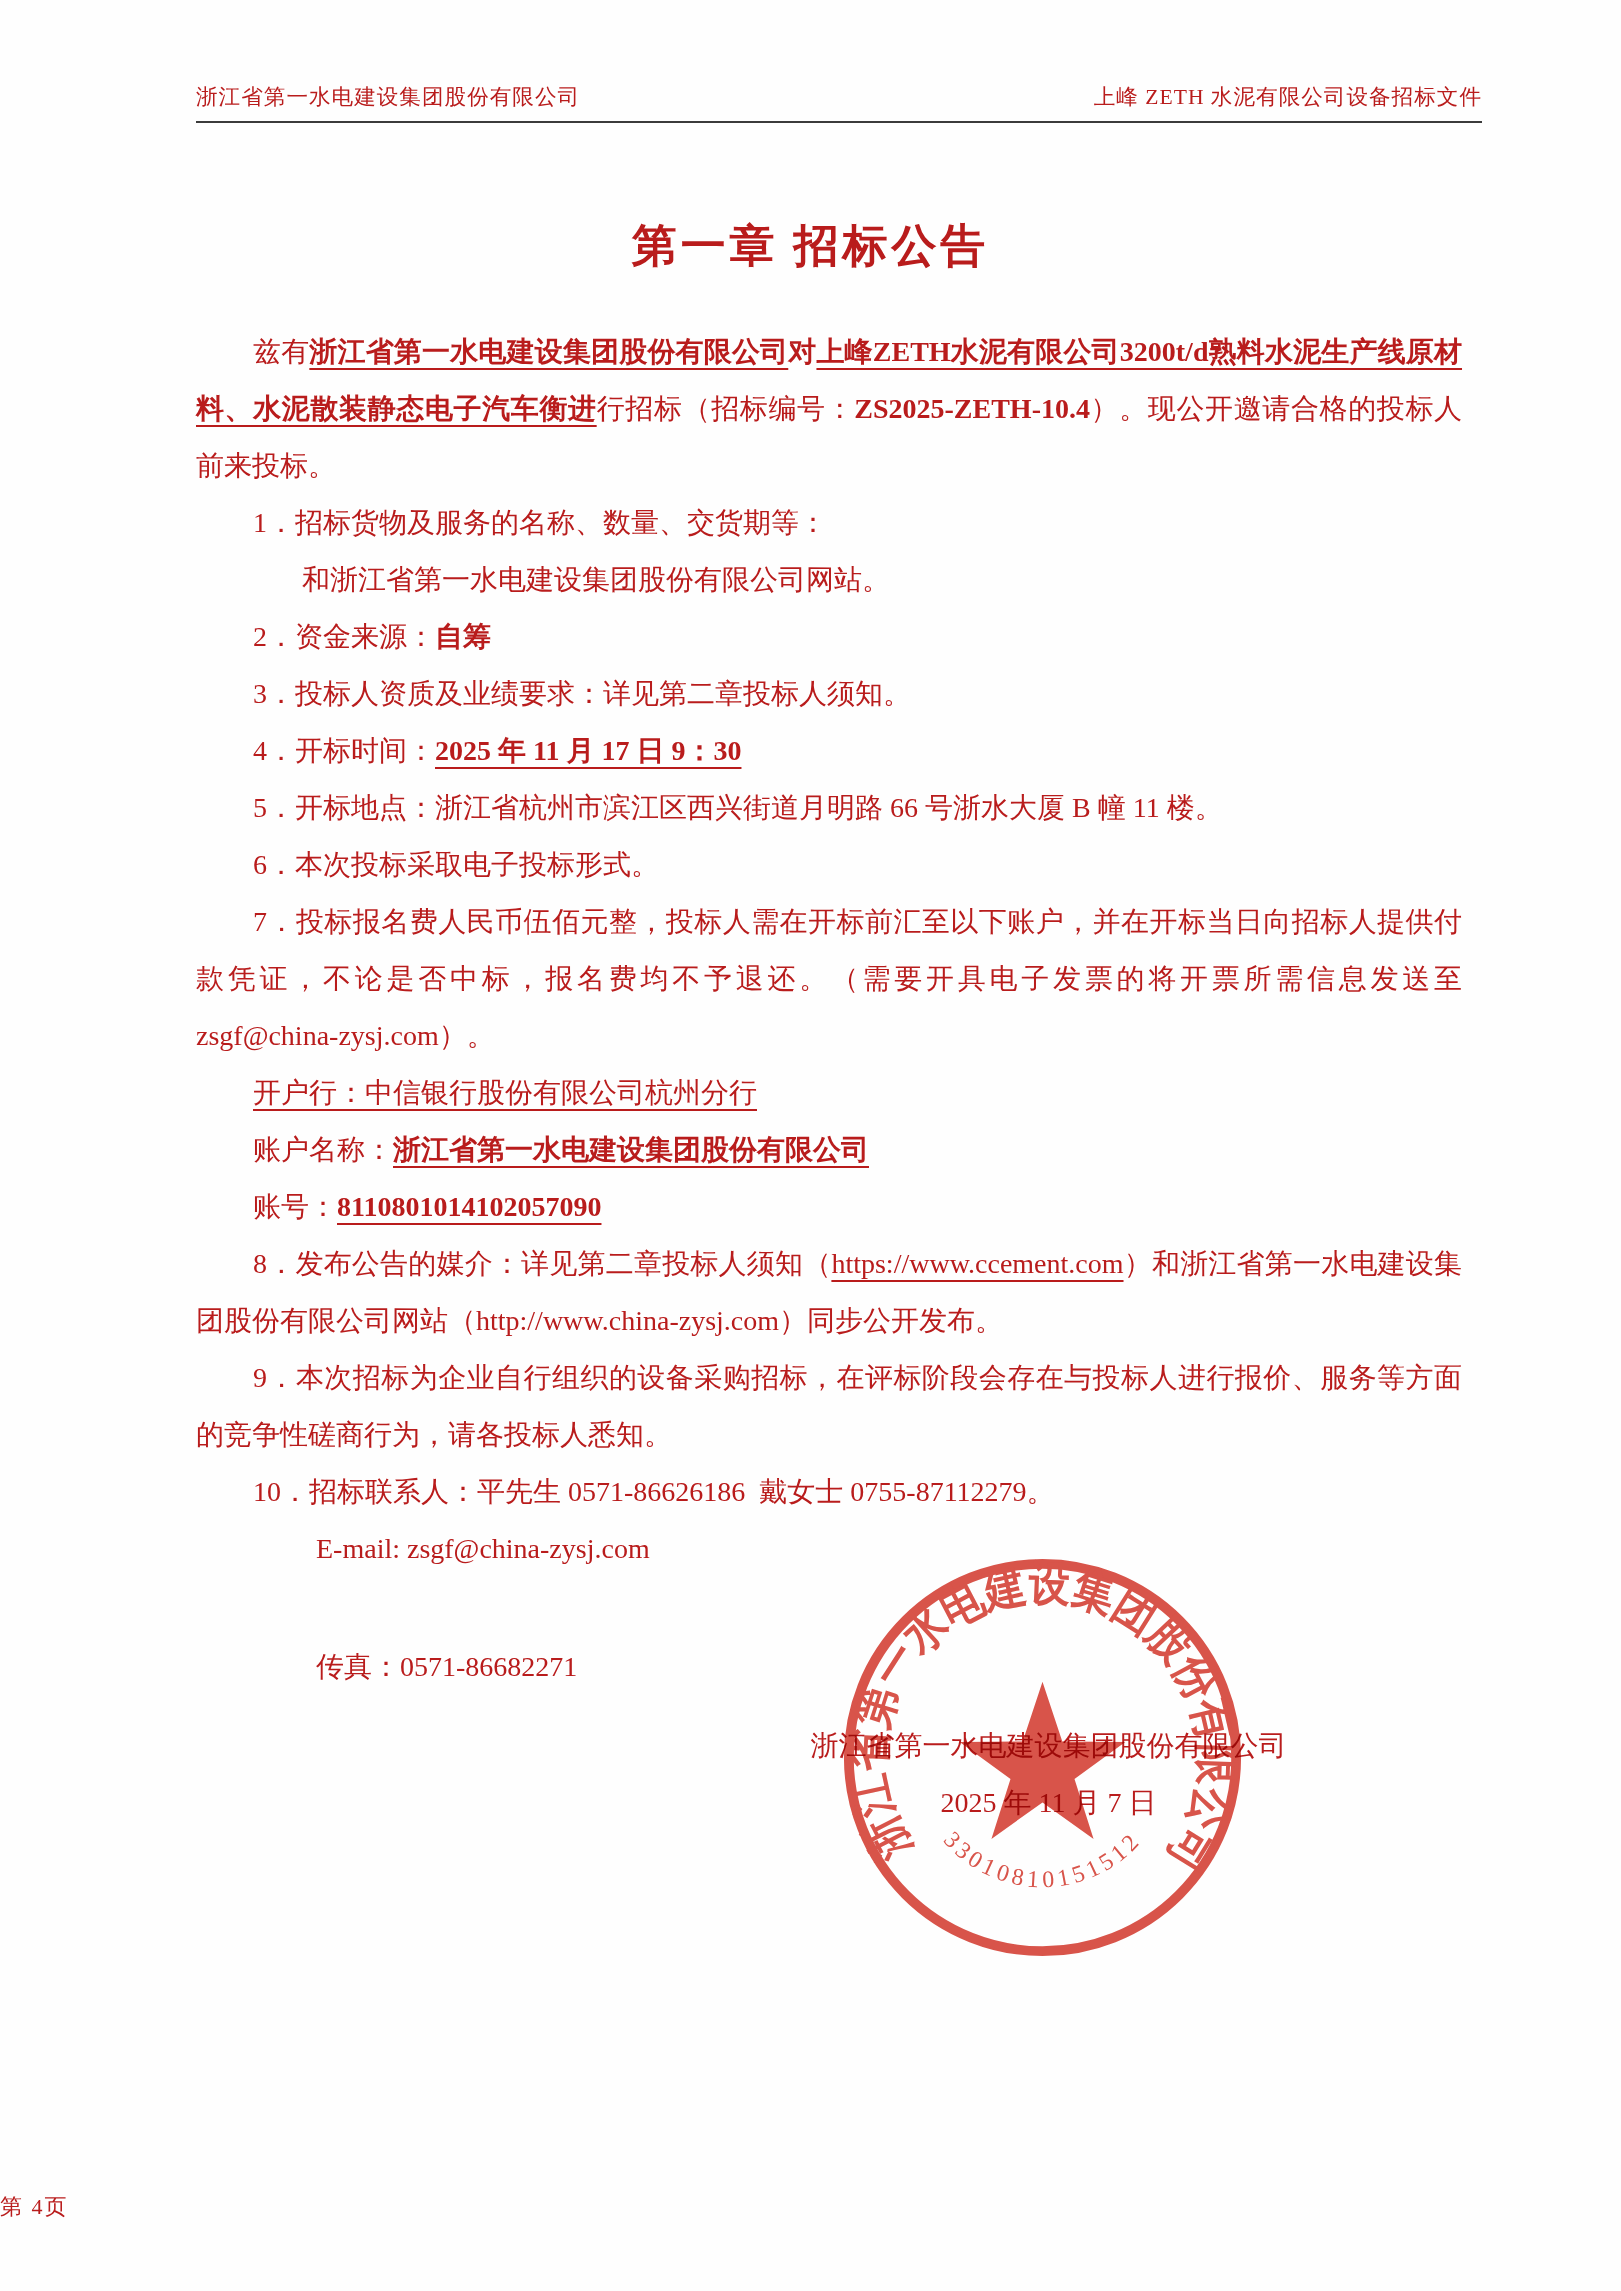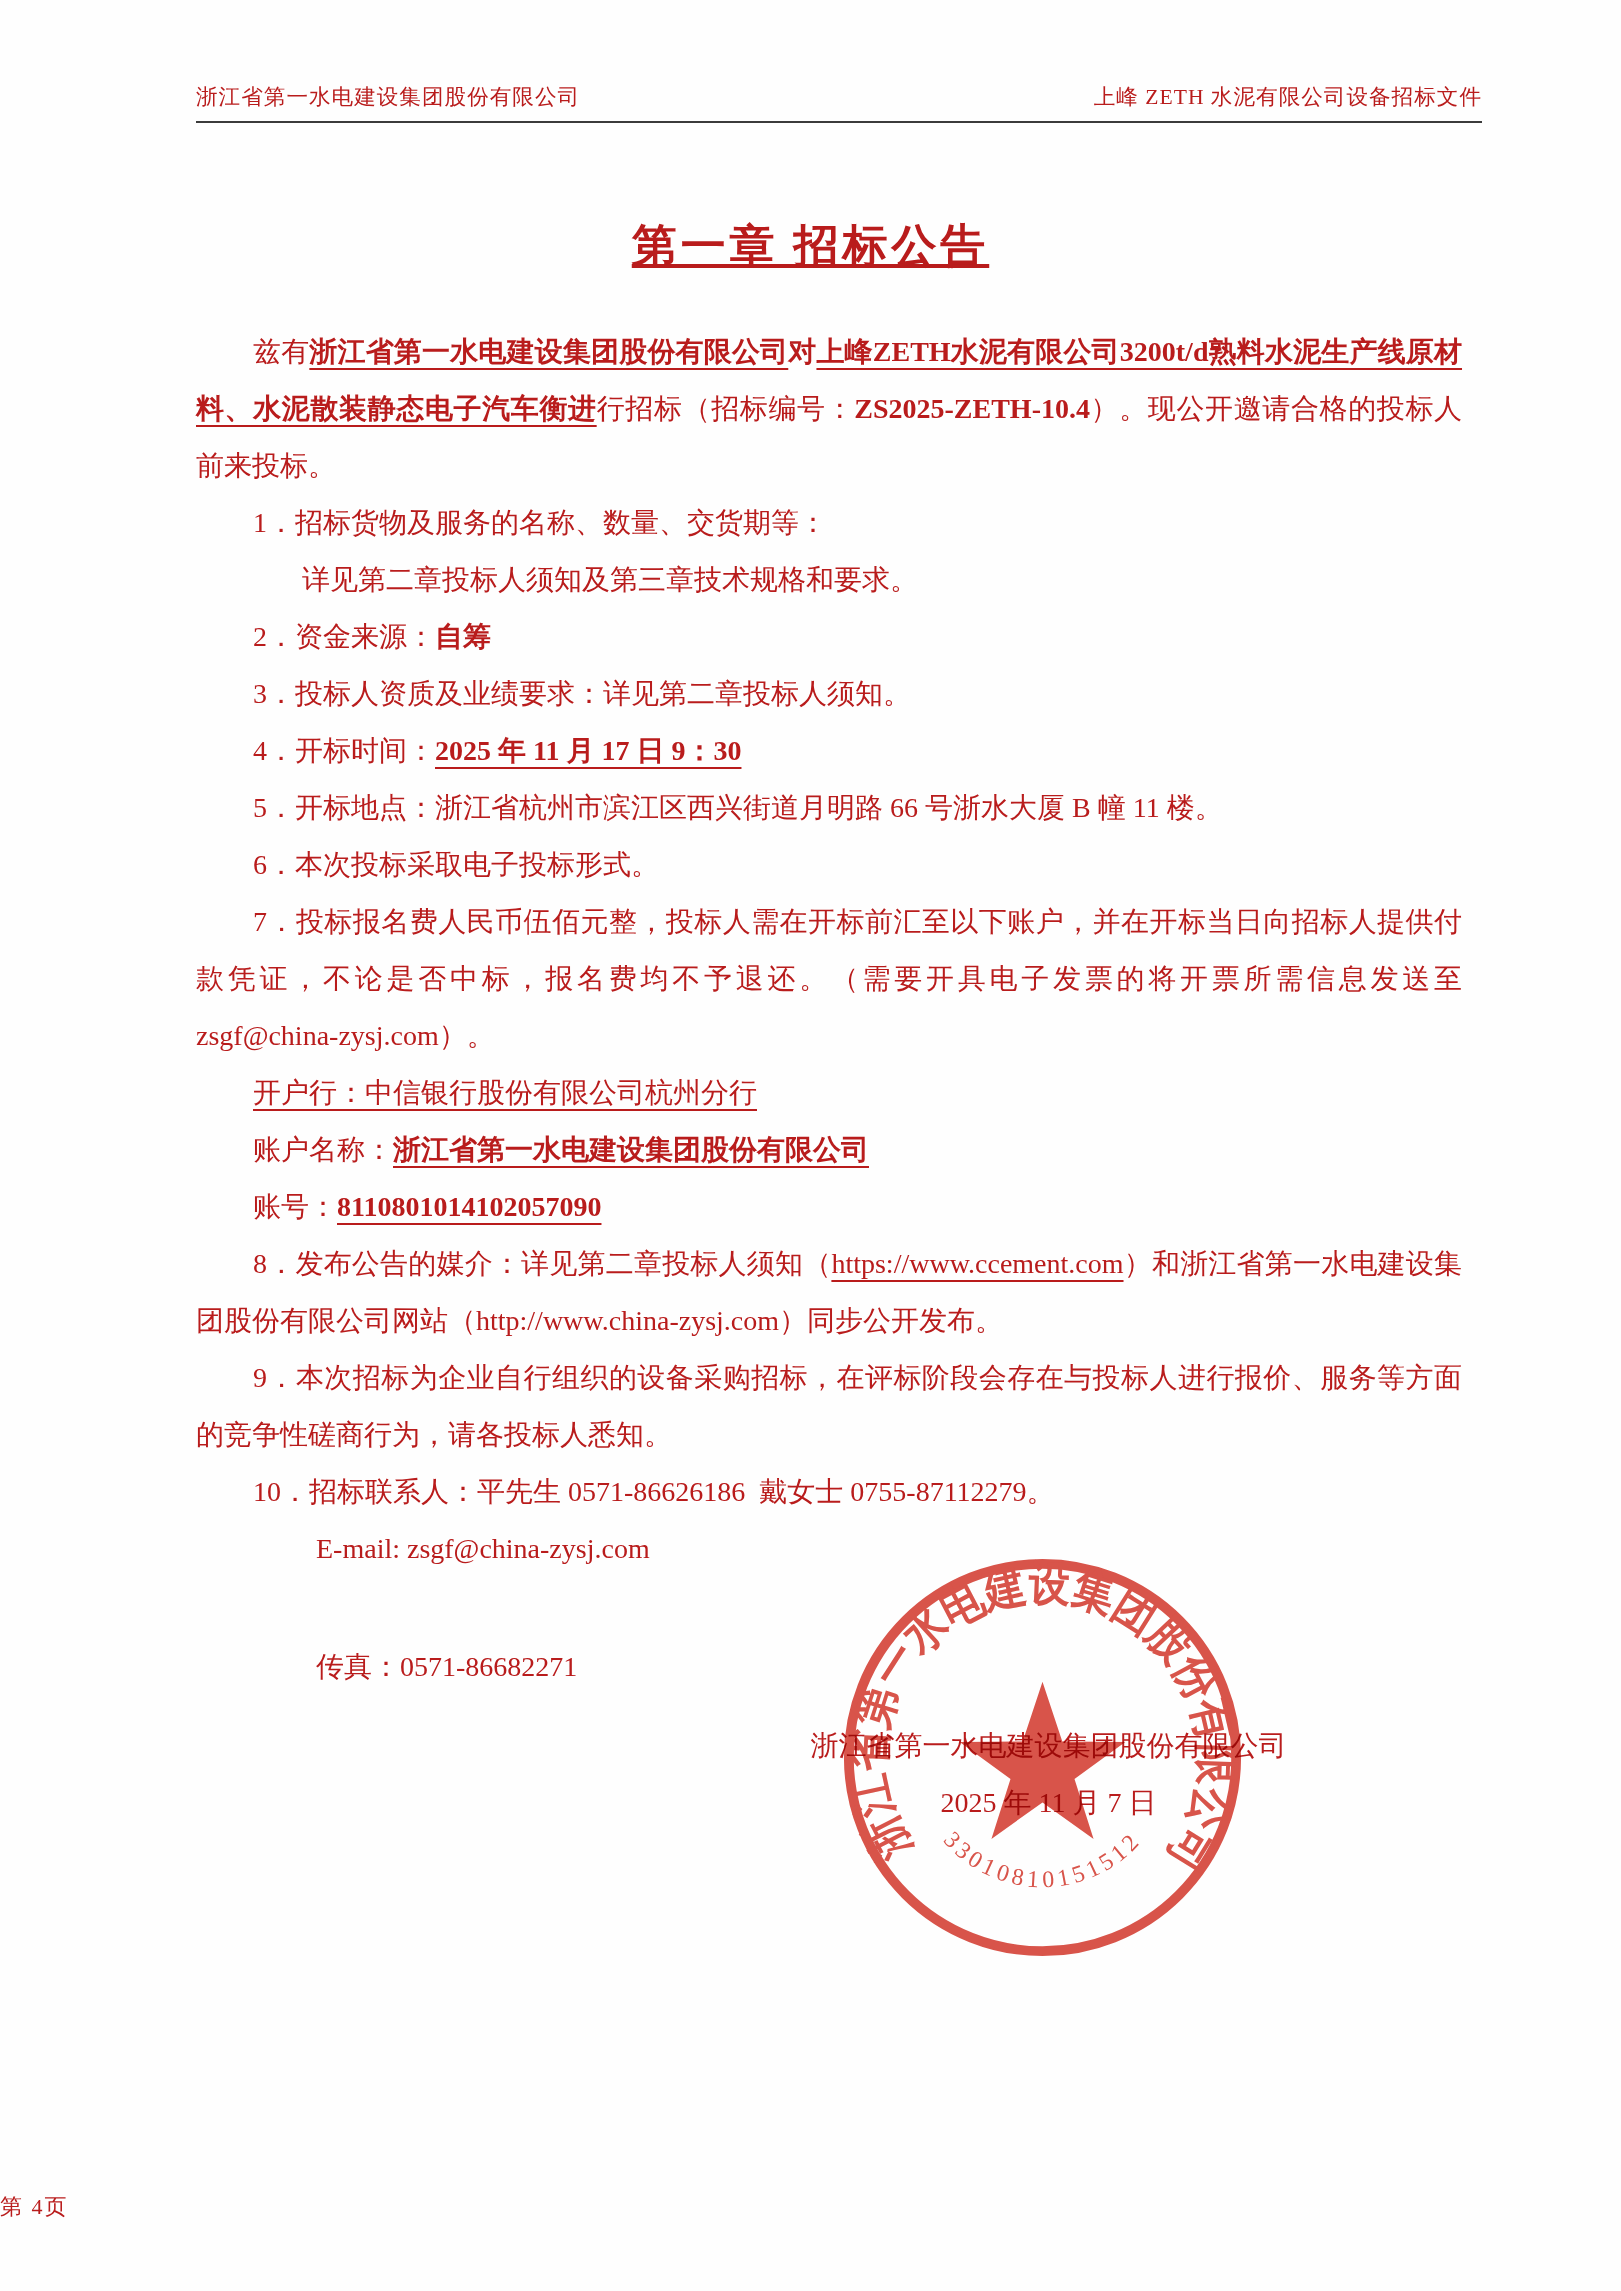--- a/index.html
+++ b/index.html
@@ -10,21 +10,21 @@
     background:#fefefe; color:#b91c1c; overflow:hidden;
   }
   .header {
     position:absolute; top:82px; left:196px; width:1286px;
     display:flex; justify-content:space-between; align-items:flex-end;
     font-size:21.6px; padding-bottom:9.8px; border-bottom:2.9px solid #3b3b3b;
     letter-spacing:1px;
   }
   .doc-title {
     position:absolute; top:216px; left:0; width:100%;
-    text-align:center; font-size:45px; font-weight:700; letter-spacing:3.9px;text-decoration:underline;
+    text-align:center; font-size:45px; font-weight:700; letter-spacing:3.9px;
   }
   .body-block {
     position:absolute; top:323px; left:196px; width:1266px;
     font-size:28px; line-height:57px; text-align:justify;
   }
   .line { white-space:pre-wrap; }
   .ind  { text-indent:57px; }
   .sub-ind   { padding-left:106px; }
   .email-ind { padding-left:120px; display:flex; gap:61px;flex-direction:column; }
   .b { font-weight:700; }
@@ -52,21 +52,21 @@
     <span>上峰 ZETH 水泥有限公司设备招标文件</span>
   </div>
 
   <div class="doc-title">第一章 招标公告</div>
 
   <div class="body-block">
 
     <p class="line ind"><span>兹有</span><span class="b u">浙江省第一水电建设集团股份有限公司</span><span class="b">对</span><span class="b u">上峰ZETH水泥有限公司3200t/d熟料水泥生产线原材料、水泥散装静态电子汽车衡进</span><span>行招标（招标编号：</span><span class="b">ZS2025-ZETH-10.4</span><span>）。现公开邀请合格的投标人前来投标。</span></p>
 
     <div class="line ind"><span>1．</span><span>招标货物及服务的名称、数量、交货期等：</span></div>
-    <div class="line sub-ind">详见第二章投标人须知及第三章技术规格和要求。</div>
+    <div class="line sub-ind">和浙江省第一水电建设集团股份有限公司网站。</div>
 
     <div class="line ind"><span>2．</span><span>资金来源：</span><span class="b">自筹</span></div>
 
     <div class="line ind"><span>3．</span><span>投标人资质及业绩要求：详见第二章投标人须知。</span></div>
 
     <div class="line ind"><span>4．</span><span>开标时间：</span><span class="b u">2025 年 11 月 17 日 9：30</span></div>
 
     <div class="line ind"><span>5．</span><span>开标地点：浙江省杭州市滨江区西兴街道月明路 66 号浙水大厦 B 幢 11 楼。</span></div>
 
     <div class="line ind"><span>6．</span><span>本次投标采取电子投标形式。</span></div>

